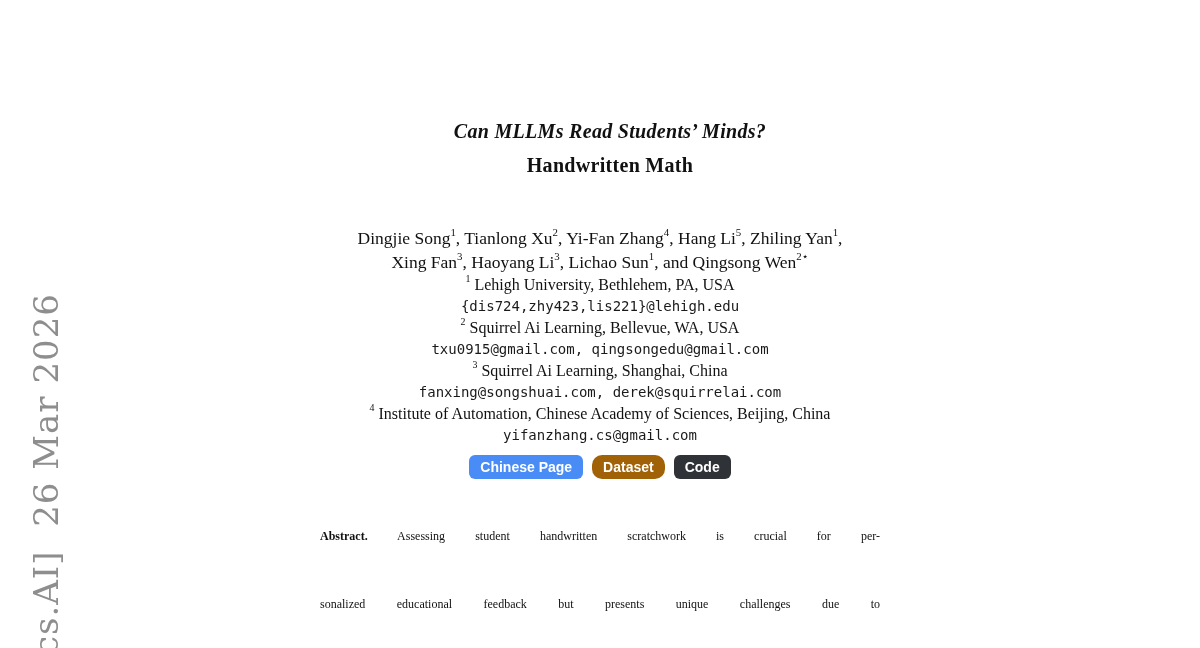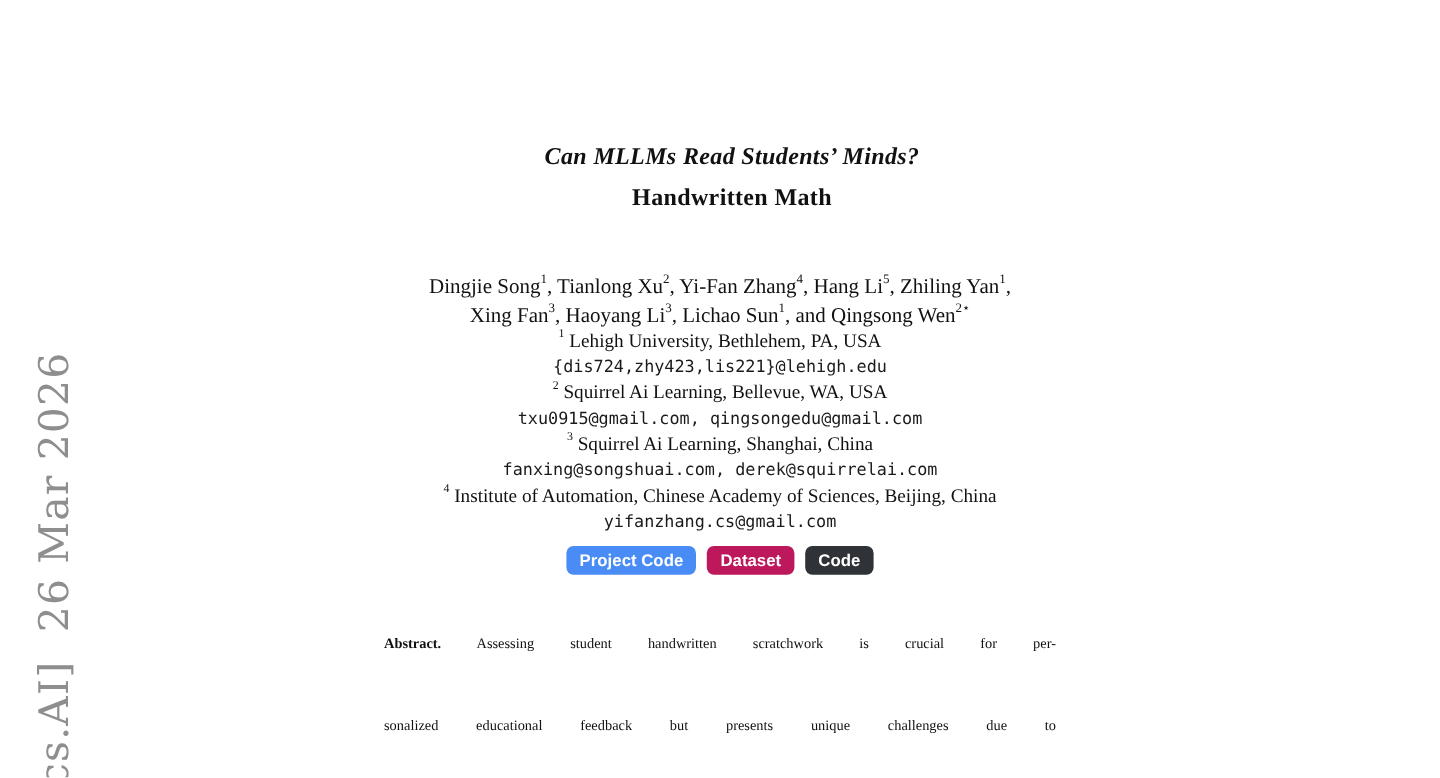--- a/index.html
+++ b/index.html
@@ -92,22 +92,22 @@
         <div class="email-line">{dis724,zhy423,lis221}@lehigh.edu</div>
         <div class="affil-line"><sup class="affil-sup">2</sup> Squirrel Ai Learning, Bellevue, WA, USA</div>
         <div class="email-line">txu0915@gmail.com, qingsongedu@gmail.com</div>
         <div class="affil-line"><sup class="affil-sup">3</sup> Squirrel Ai Learning, Shanghai, China</div>
         <div class="email-line">fanxing@songshuai.com, derek@squirrelai.com</div>
         <div class="affil-line"><sup class="affil-sup">4</sup> Institute of Automation, Chinese Academy of Sciences, Beijing, China</div>
         <div class="email-line">yifanzhang.cs@gmail.com</div>
       </div>
 
     <div class="badges" id="badges">
-        <a class="badge" style="background: rgb(74, 140, 245);">Project Code</a>
-        <a class="badge" style="background: #be185d;">Dataset</a>
+        <a class="badge" style="background: rgb(74, 140, 245);">Chinese Page</a>
+        <a class="badge" style="background: #a16207; border-radius: 10px;">Dataset</a>
         <a class="badge" style="background: rgb(47, 51, 55);">Code</a>
       </div>
 
     <div class="abstract">
       <div class="abs-line">
         <span class="abs-label">Abstract.</span>
         <span>Assessing student handwritten scratchwork is crucial for per-</span>
       </div>
       <div class="abs-line">sonalized educational feedback but presents unique challenges due to</div>
     </div>

